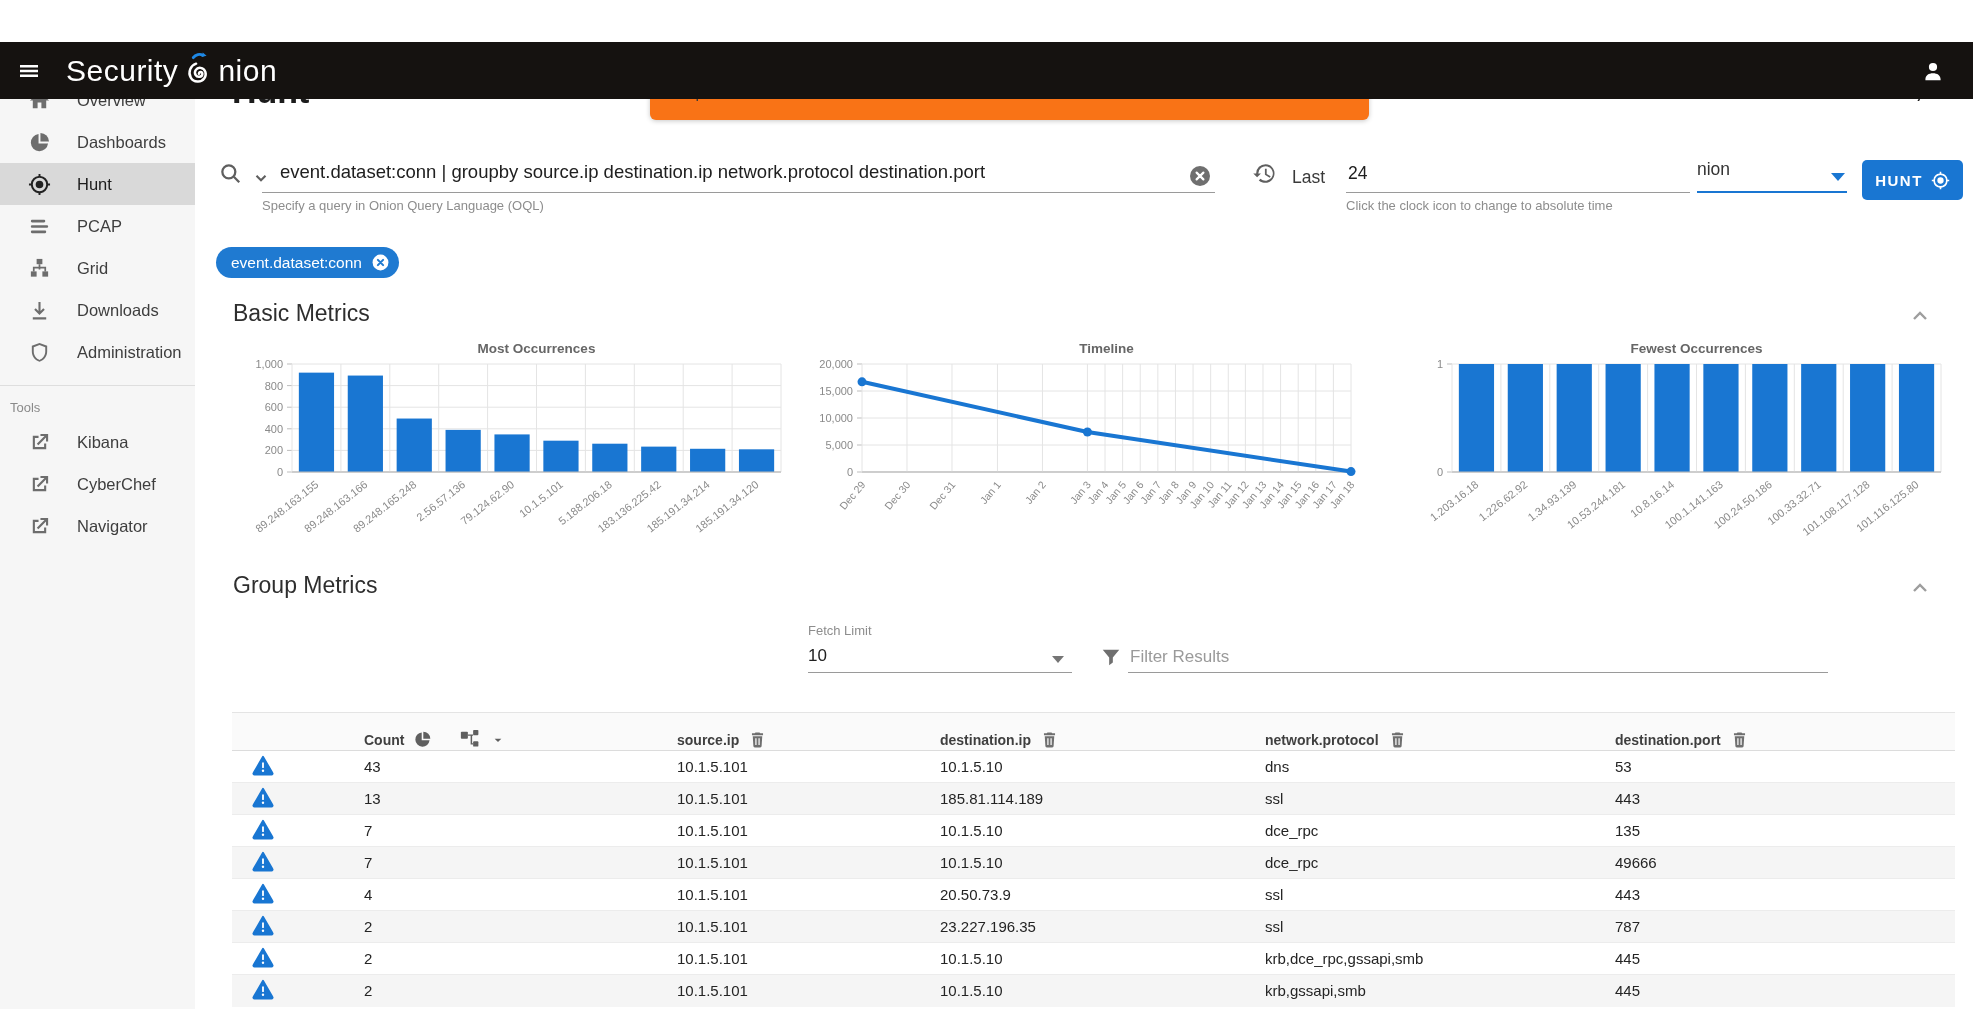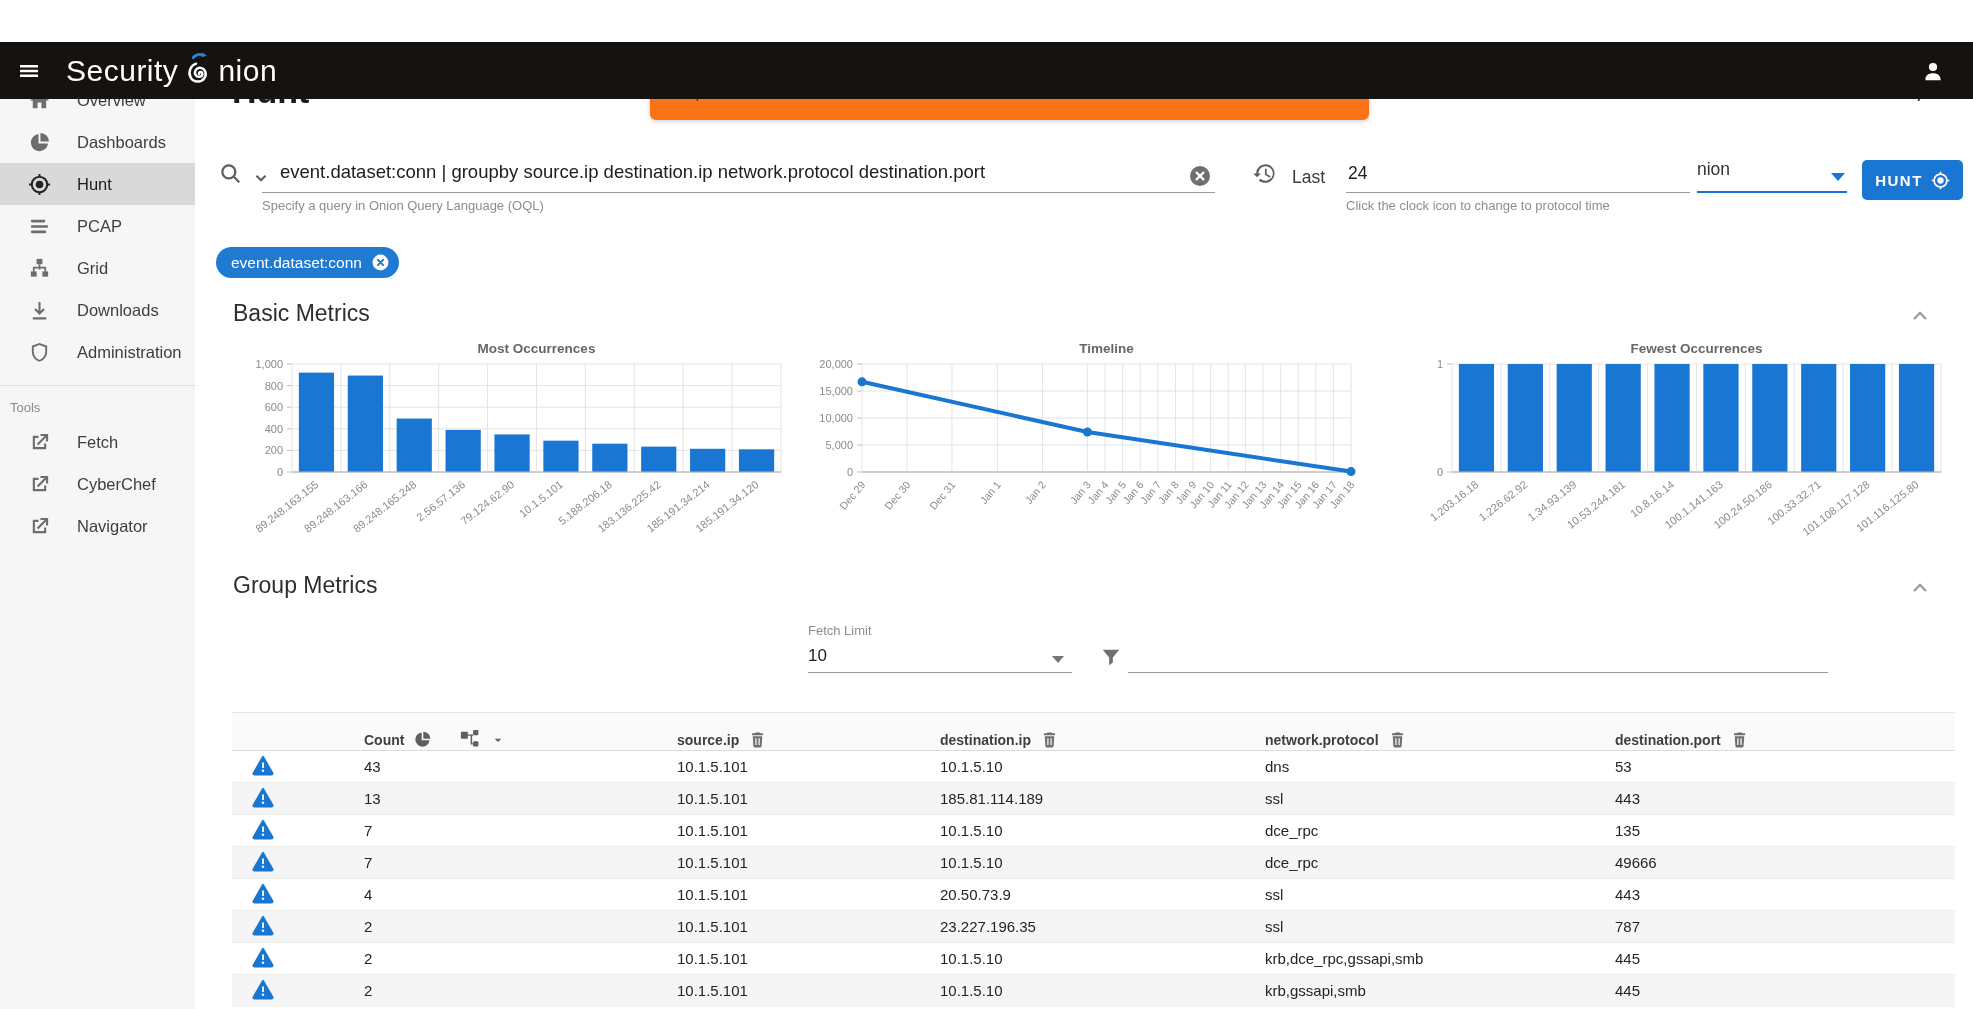--- a/index.html
+++ b/index.html
@@ -184,21 +184,21 @@
   </div>
   <div class="side-div"></div>
   <div class="tools-label">Tools</div>
   <div class="nav-item">
     <svg class="ni" viewBox="0 0 24 24">
         <g fill="#6d6d6d">
           <path d="M5 5h6v2.2H7.2v9.6h9.6V13H19v6H5Z"></path>
           <path d="M13 3h8v8h-2.2V6.8l-8 8-1.6-1.6 8-8H13Z"></path>
         </g>
       </svg>
-    <span>Fetch</span>
+    <span>Kibana</span>
   </div>
   <div class="nav-item">
     <svg class="ni" viewBox="0 0 24 24">
         <g fill="#6d6d6d">
           <path d="M5 5h6v2.2H7.2v9.6h9.6V13H19v6H5Z"></path>
           <path d="M13 3h8v8h-2.2V6.8l-8 8-1.6-1.6 8-8H13Z"></path>
         </g>
       </svg>
     <span>CyberChef</span>
   </div>
@@ -258,21 +258,21 @@
   </div>
   <div class="unit-tri"></div>
   <div class="unit-underline"></div>
   <button class="hunt-btn">
     <span>HUNT</span>
     <svg width="19" height="19" viewBox="0 0 24 24">
         <path fill="#fff" d="M12 8a4 4 0 1 0 4 4 4 4 0 0 0-4-4Zm9 3a9 9 0 0 0-8-8V1h-2v2a9 9 0 0 0-8 8H1v2h2a9 9 0 0 0 8 8v2h2v-2a9 9 0 0 0 8-8h2v-2Zm-9 8a7 7 0 1 1 7-7 7 7 0 0 1-7 7Z"></path>
       </svg>
   </button>
   <div class="hint" style="left:67px; top:141px;">Specify a query in Onion Query Language (OQL)</div>
-  <div class="hint" style="left:1151px; top:141px;">Click the clock icon to change to protocol time</div>
+  <div class="hint" style="left:1151px; top:141px;">Click the clock icon to change to absolute time</div>
 
   <div class="chip">
     <span>event.dataset:conn</span>
     <svg width="19" height="19" viewBox="0 0 24 24">
         <circle cx="12" cy="12" r="10" fill="#fff"></circle>
         <path stroke="#1f7ad1" stroke-width="2.6" stroke-linecap="round" d="M8.7 8.7 15.3 15.3M15.3 8.7 8.7 15.3"></path>
       </svg>
   </div>
 
   <div class="section-h" style="left:38px; top:243px;">Basic Metrics</div>
@@ -445,20 +445,21 @@
       <path fill="none" stroke="#9e9e9e" stroke-width="2.4" d="m6 15 6-6 6 6"></path>
     </svg>
 
   <div class="small-label" style="left:613px; top:566px;">Fetch Limit</div>
   <div class="fetch-val">10</div>
   <div class="fetch-tri"></div>
   <div class="fetch-underline"></div>
   <svg class="funnel" width="22" height="22" viewBox="0 0 24 24">
       <path fill="#6f6f6f" d="M3 4h18l-7 8.5V18l-4 3v-8.5Z"></path>
     </svg>
+  <input class="filter-input" placeholder="Filter Results" style="">
   <div class="filter-underline"></div>
 
   <div class="tbl-wrap">
     <table>
       <colgroup>
         <col style="width:110px">
           <col style="width:313px">
           <col style="width:263px">
         <col style="width:325px">
           <col style="width:350px">

